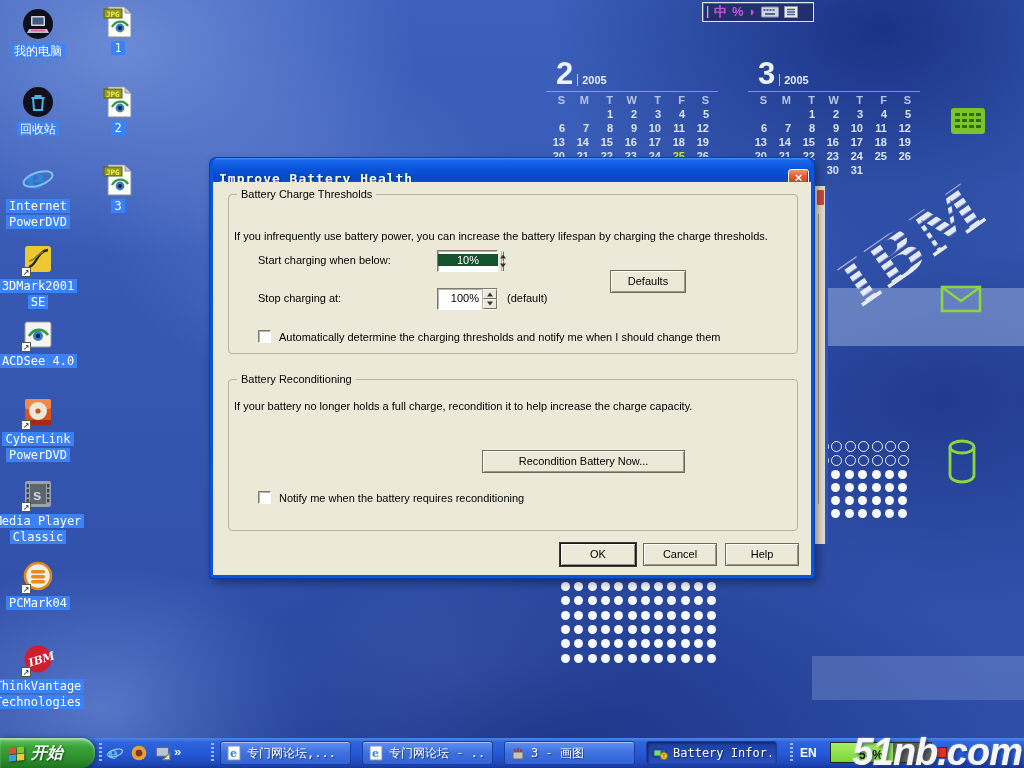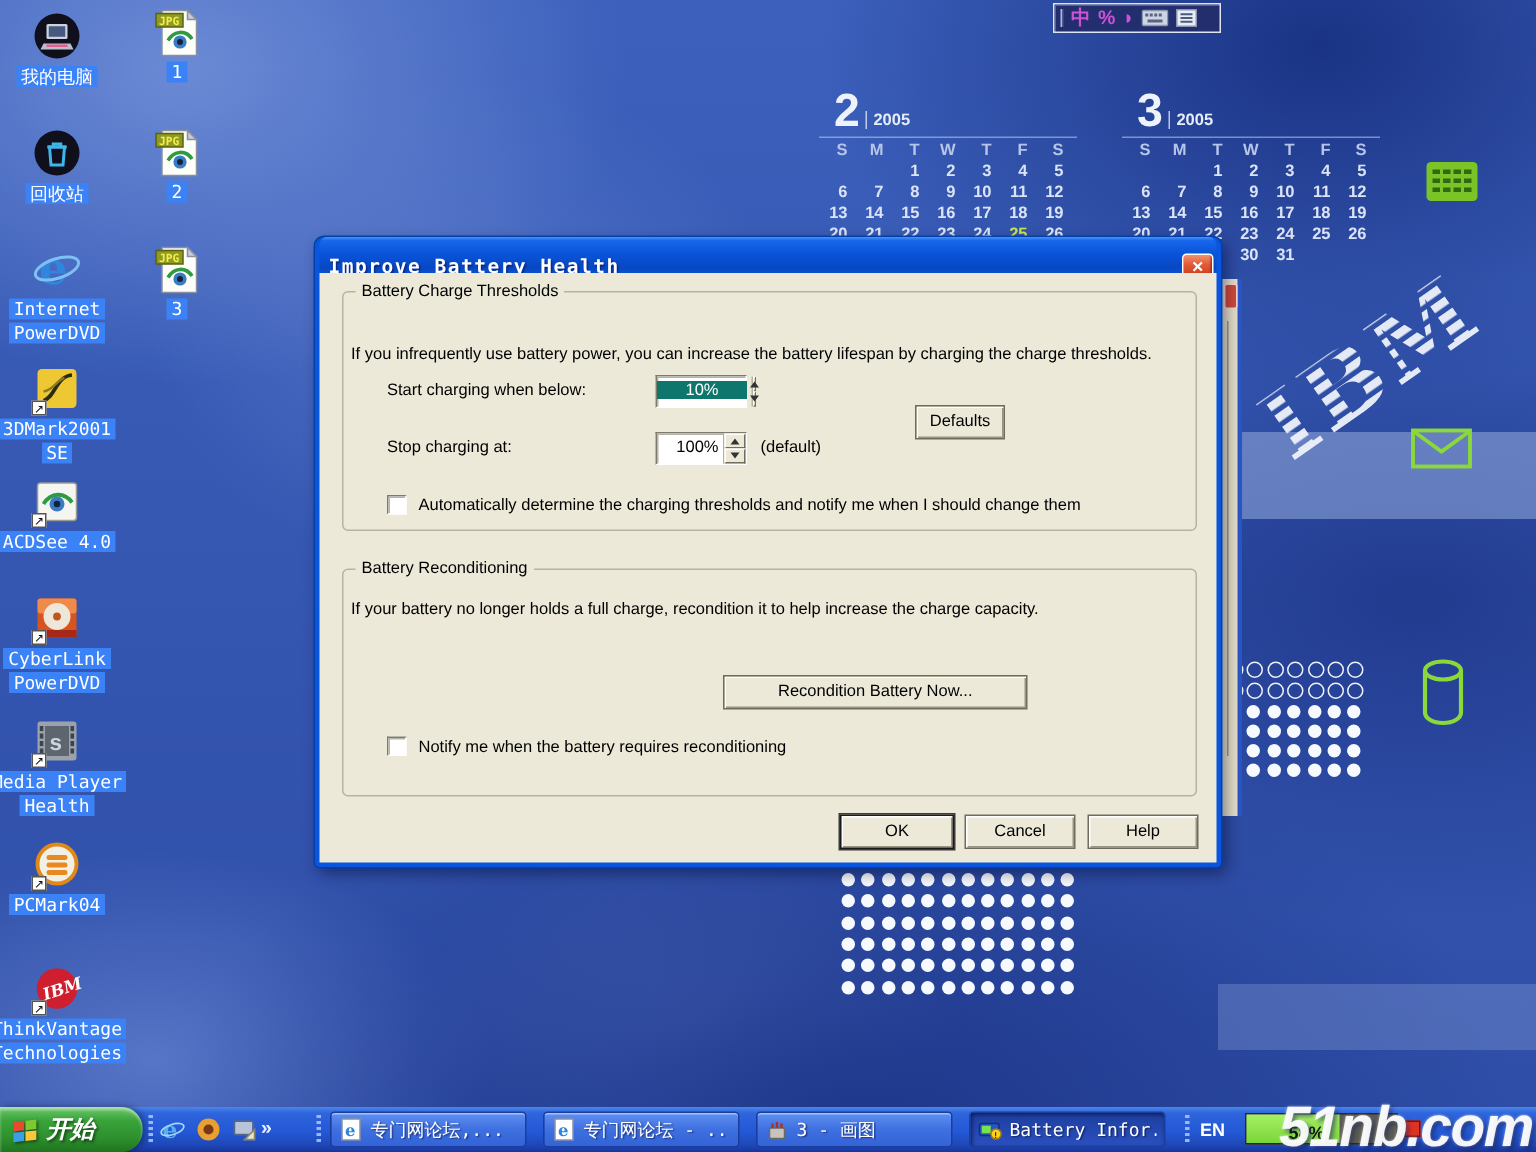--- a/index.html
+++ b/index.html
@@ -75,31 +75,31 @@
   .g1{left:15px;top:12px;width:570px;height:160px;}
   .g2{left:15px;top:197px;width:570px;height:152px;}
   .desc{position:absolute;left:21px;width:558px;}
   .d1{top:48px;} .d2{top:218px;}
   .flabel{position:absolute;left:45px;}
   .l1{top:72px;} .l2{top:110px;}
   .spin{position:absolute;width:61px;height:22px;background:#fff;display:flex;
       border:1px solid;border-color:#7f7b6c #fff #fff #7f7b6c;box-shadow:inset 1px 1px 0 rgba(90,86,70,.45);}
   .s1{left:224px;top:68px;} .s2{left:224px;top:106px;}
   .spinval{flex:1;text-align:right;padding:3px 3px 0 0;}
-  .spinval .sel{background:#0f766e;color:#fff;padding:0 19px;}
+  .spinval .sel{background:#14532d;color:#fff;padding:0 19px;}
   .spincol{width:15px;display:flex;flex-direction:column;border-left:1px solid #b5b1a2;}
   .spinbtn{flex:1;background:#ece9d8;border:1px solid #fff;border-right-color:#716d5e;border-bottom-color:#716d5e;
       position:relative;}
   .spinbtn i{position:absolute;left:50%;top:50%;transform:translate(-50%,-40%);width:0;height:0;
       border-left:3px solid transparent;border-right:3px solid transparent;border-bottom:4px solid #333;}
   .spinbtn.down i{transform:translate(-50%,-60%);border-bottom:none;border-top:4px solid #333;}
   .note{position:absolute;left:294px;top:110px;}
   .btn{position:absolute;height:23px;background:#ece9d8;border:1px solid #6f6c5d;font-size:11px;
       color:#000;text-align:center;line-height:21px;box-shadow:inset 1px 1px 0 #fff,inset -1px -1px 0 #9a9685;cursor:default;}
-  .btn-defaults{left:397px;top:88px;width:60px;}
+  .btn-defaults{left:397px;top:88px;width:76px;}
   .btn-recond{left:269px;top:268px;width:203px;}
   .btn-ok{left:347px;top:361px;width:76px;border-color:#1a1a1a;box-shadow:inset 1px 1px 0 #fff,inset -1px -1px 0 #9a9685,0 0 0 1px #3a3a3a;}
   .btn-cancel{left:430px;top:361px;width:74px;}
   .btn-help{left:512px;top:361px;width:74px;}
   .chkrow{position:absolute;display:flex;align-items:center;}
   .c1{left:45px;top:148px;} .c2{left:45px;top:309px;}
   .chkbox{width:13px;height:13px;background:#fff;border:1px solid;border-color:#7f7b6c #fff #fff #7f7b6c;
       box-shadow:inset 1px 1px 0 rgba(90,86,70,.45);margin-right:8px;flex:none;}
   
   .taskbar{position:absolute;left:0;bottom:0;width:1024px;height:30px;z-index:8;
@@ -503,21 +503,21 @@
             <rect x="5.5" y="21" width="2.4" height="3.4"></rect>
             <rect x="26" y="6" width="2.4" height="3.4"></rect>
             <rect x="26" y="11" width="2.4" height="3.4"></rect>
             <rect x="26" y="16" width="2.4" height="3.4"></rect>
             <rect x="26" y="21" width="2.4" height="3.4"></rect>
           </g>
         </svg>
         <div class="shortcut-overlay" data-interactable="false">↗</div>
       </div>
       <div class="dicon-label" data-interactable="false">Media Player</div>
-      <div class="dicon-label" data-interactable="false">Health</div>
+      <div class="dicon-label" data-interactable="false">Classic</div>
     </div>
     <div class="dicon" data-interactable="true" style="left: -10px; top: 560px;">
       <div class="dicon-img" data-interactable="false">
         <svg viewBox="0 0 34 34">
           <circle cx="17" cy="16" r="13" fill="#f2f0e4" stroke="#e08818" stroke-width="2.6"></circle>
           <g fill="#e88a20">
             <rect x="10" y="10" width="14" height="3.4" rx="1.6"></rect>
             <rect x="10" y="15" width="14" height="3.4" rx="1.6"></rect>
             <rect x="10" y="20" width="14" height="3.4" rx="1.6"></rect>
           </g>

